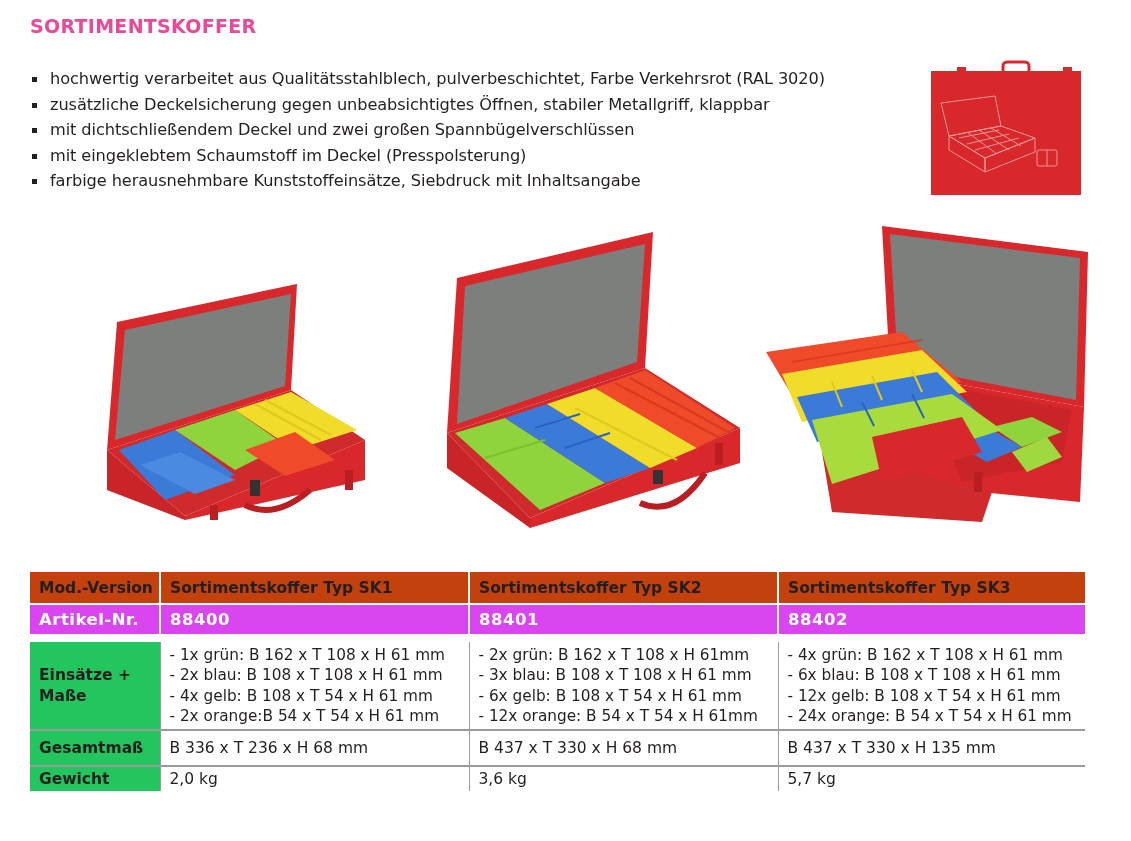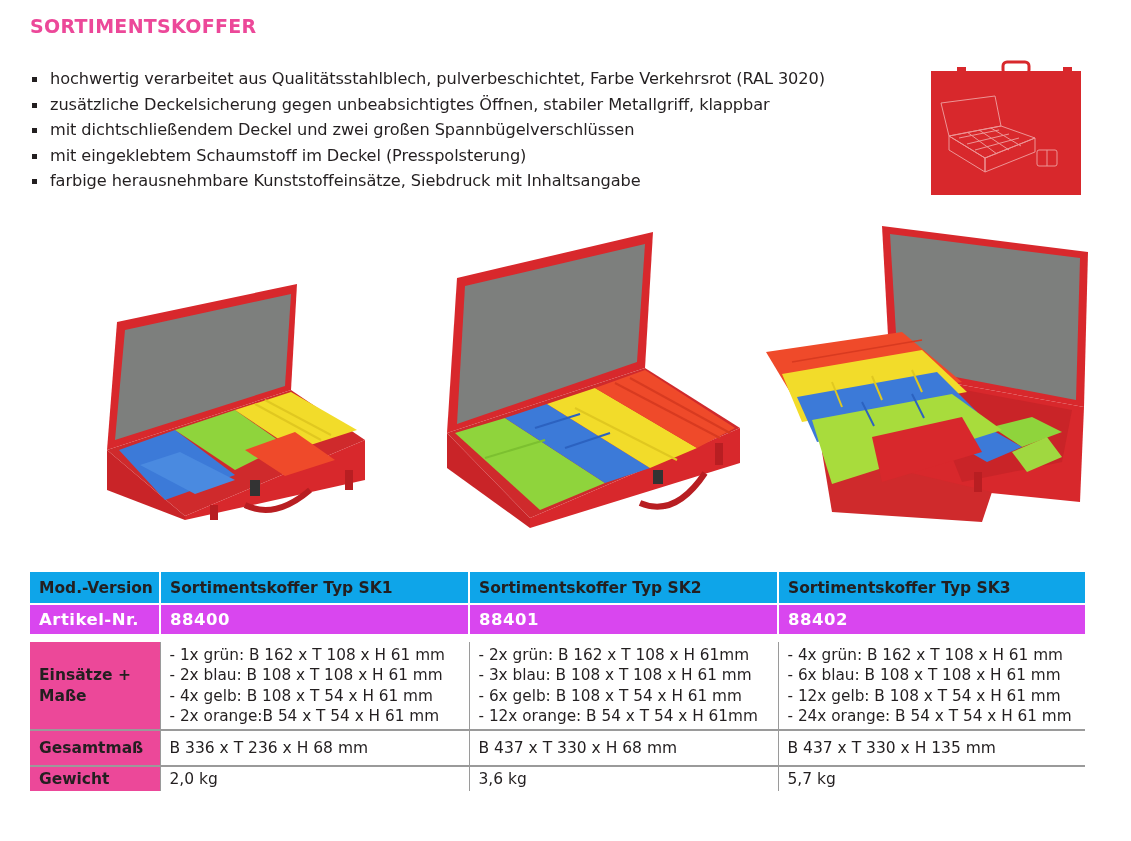--- a/index.html
+++ b/index.html
@@ -16,27 +16,27 @@
 
   .product { position: absolute; }
   .product svg { display: block; }
 
   table.spec { position: absolute; left: 30px; top: 572px; border-collapse: collapse; width: 1055px; table-layout: fixed; }
   table.spec td { font-size: 15.5px; padding: 0 9px; vertical-align: middle; white-space: nowrap; }
   .c0 { width: 130px; }
   .c1 { width: 309px; }
   .c2 { width: 309px; }
   .c3 { width: 307px; }
-  tr.r-model td { background: #0ea5e9; height: 32px; font-weight: bold; }
+  tr.r-model td { background: #c2410c; height: 32px; font-weight: bold; }
   tr.r-model td + td { border-left: 2px solid #ffffff; }
   tr.r-art td { background: #d946ef; color: #ffffff; height: 30px; font-weight: bold; font-size: 16.5px; letter-spacing: 0.5px; border-top: 2px solid #ffffff; }
   tr.r-art td + td { border-left: 2px solid #ffffff; }
   tr.r-gap td { height: 8px; background: #fff; }
   tr.r-gap td.lbl { background: #fff; }
-  td.lbl { background: #ec4899; font-weight: bold; }
+  td.lbl { background: #22c55e; font-weight: bold; }
   tr.r-ins td { height: 88px; border-bottom: 2px solid #9a9a9a; line-height: 20.5px; }
   tr.r-ins td.val { border-left: 1.5px solid #9a9a9a; }
   tr.r-ins td.lbl { line-height: 21px; }
   tr.r-dim td { height: 36px; border-bottom: 2px solid #9a9a9a; margin-top: 32px; }
   tr.r-dim td.val { border-left: 1.5px solid #9a9a9a; }
   tr.r-wt td { height: 25px; }
   tr.r-wt td.val { border-left: 1.5px solid #9a9a9a; }
   tr.r-wt td.lbl { border-bottom: none; }
   .ins-line { display: block; font-size: 15.3px; }
 </style>

